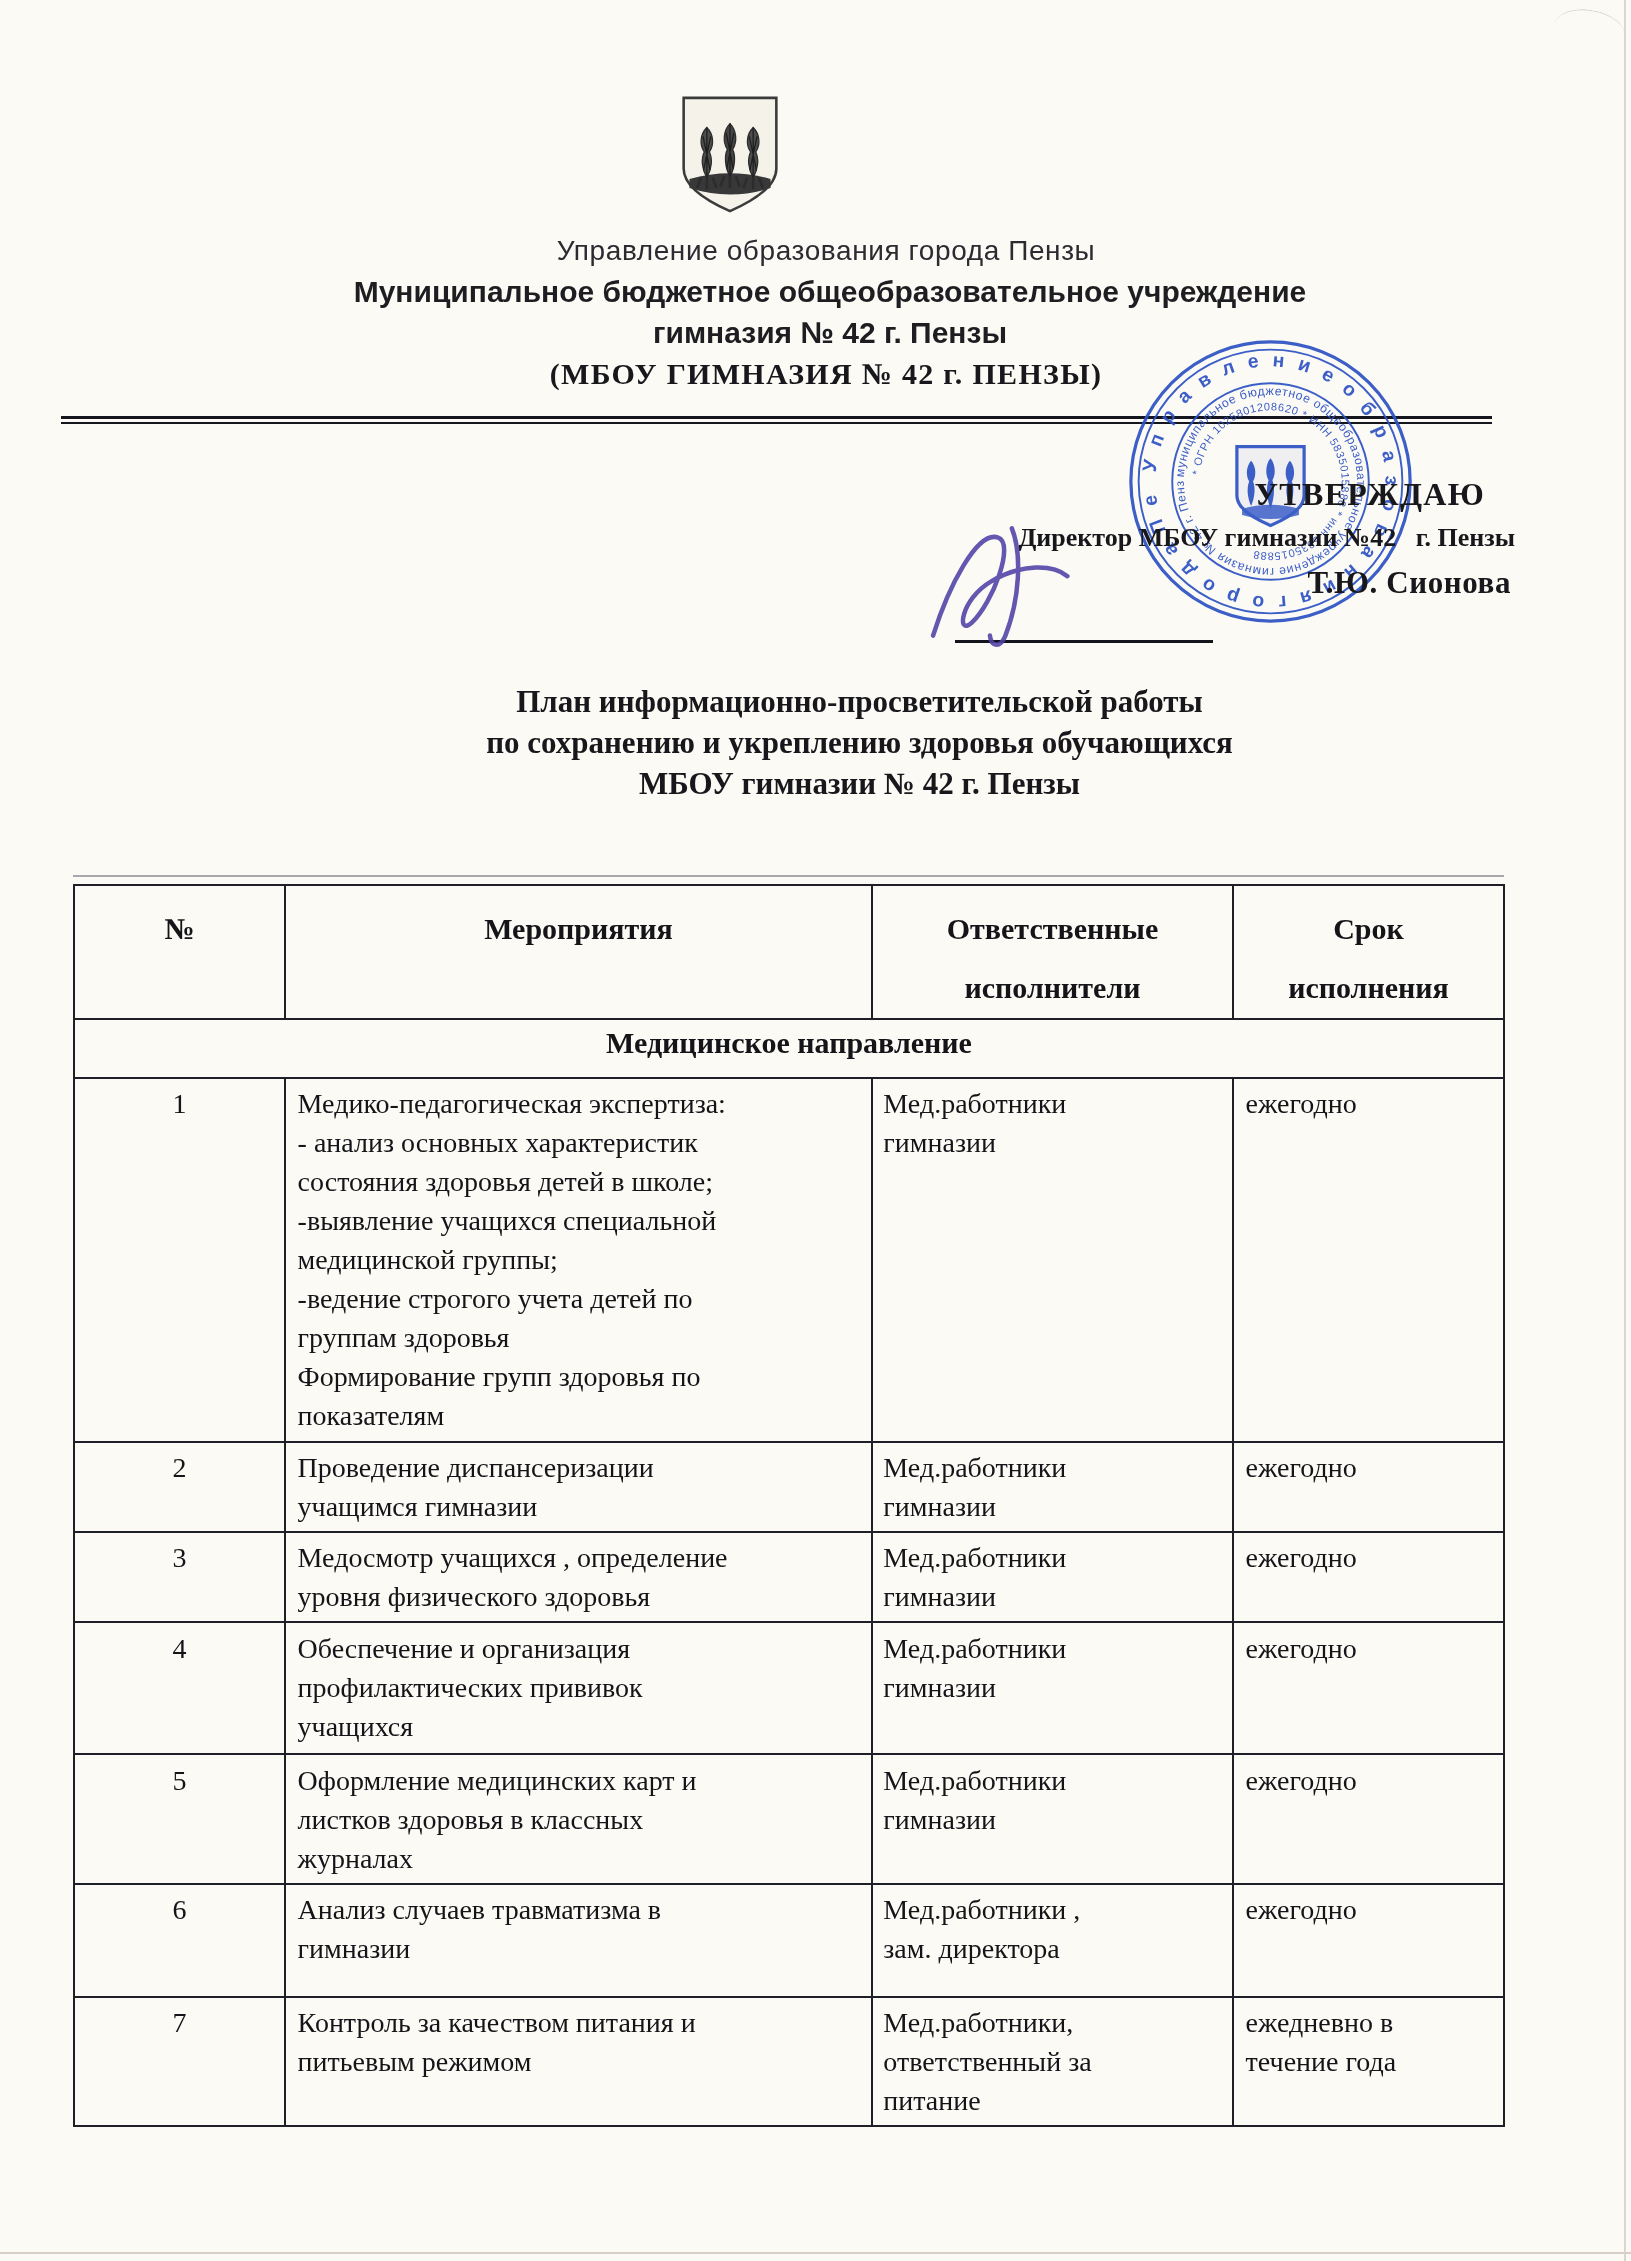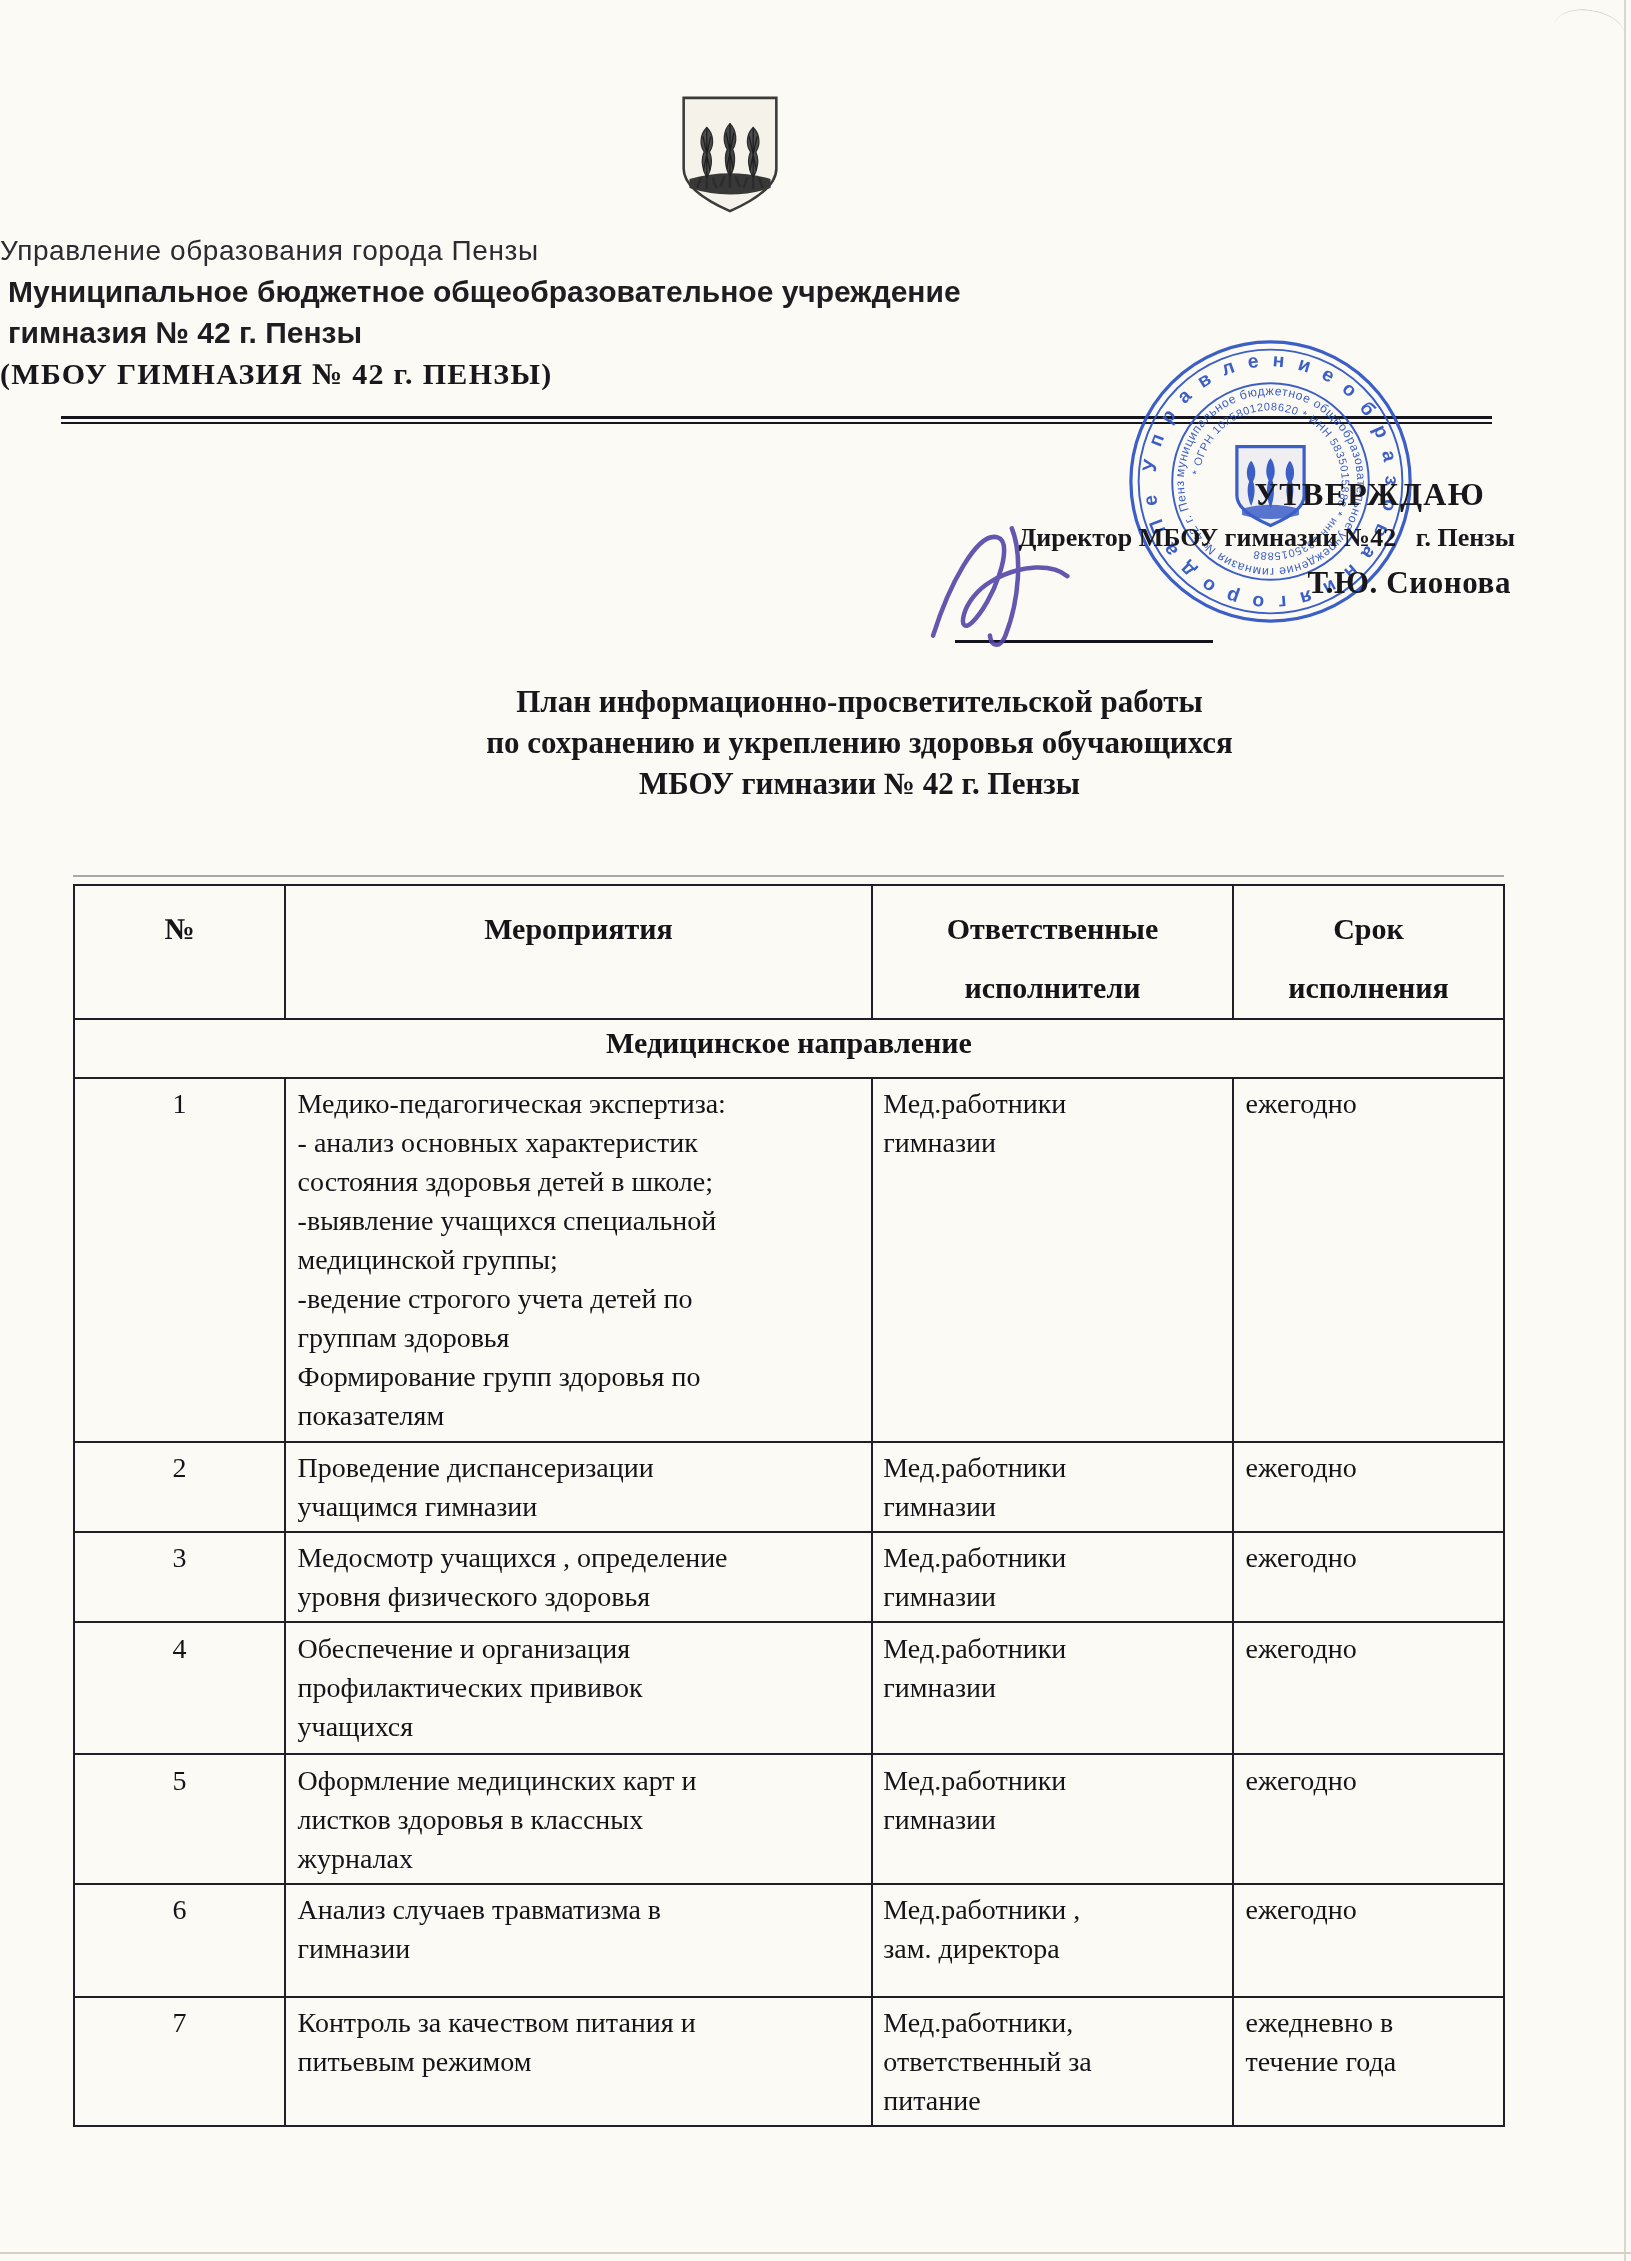--- a/index.html
+++ b/index.html
@@ -6,21 +6,21 @@
   .page{
     position:relative;
     width:1631px;height:2261px;
     background:#fcfaf4;
     overflow:hidden;
     font-family:"Liberation Serif","DejaVu Serif",serif;
     color:#17171c;
   }
   .abs{position:absolute;}
   
-  .org{left:0;top:230px;width:1612px;}
+  .org{left:0;top:230px;width:1612px;text-align:center;padding-left:20px;}
   .org-l1{font-family:"Liberation Sans","DejaVu Sans",sans-serif;font-size:28px;font-weight:400;
           color:#2b2b31;height:41px;line-height:41px;letter-spacing:0.6px;}
   .org-l2,.org-l3{font-family:"Liberation Sans","DejaVu Sans",sans-serif;font-size:30px;font-weight:700;
           color:#1d1d22;height:41px;line-height:41px;margin-left:8px;}
   .org-l4{font-size:30px;font-weight:700;height:41px;line-height:41px;letter-spacing:1.3px;}
   
   .rule{left:61px;top:416px;width:1431px;height:3.2px;
         border-top:3.2px solid #15151d;border-bottom:2.6px solid #15151d;}
   
   .approve-word{right:146px;top:476px;font-size:32px;font-weight:700;letter-spacing:1.3px;z-index:6;}

